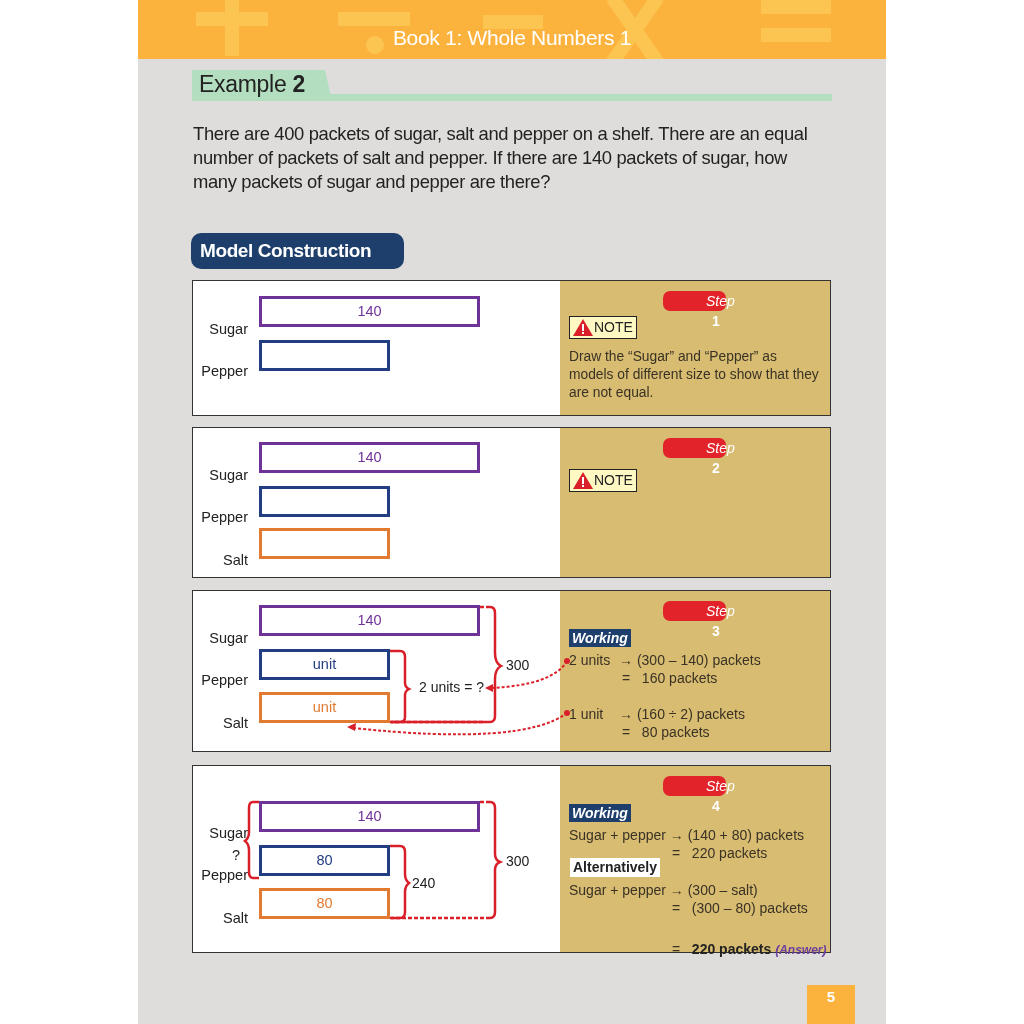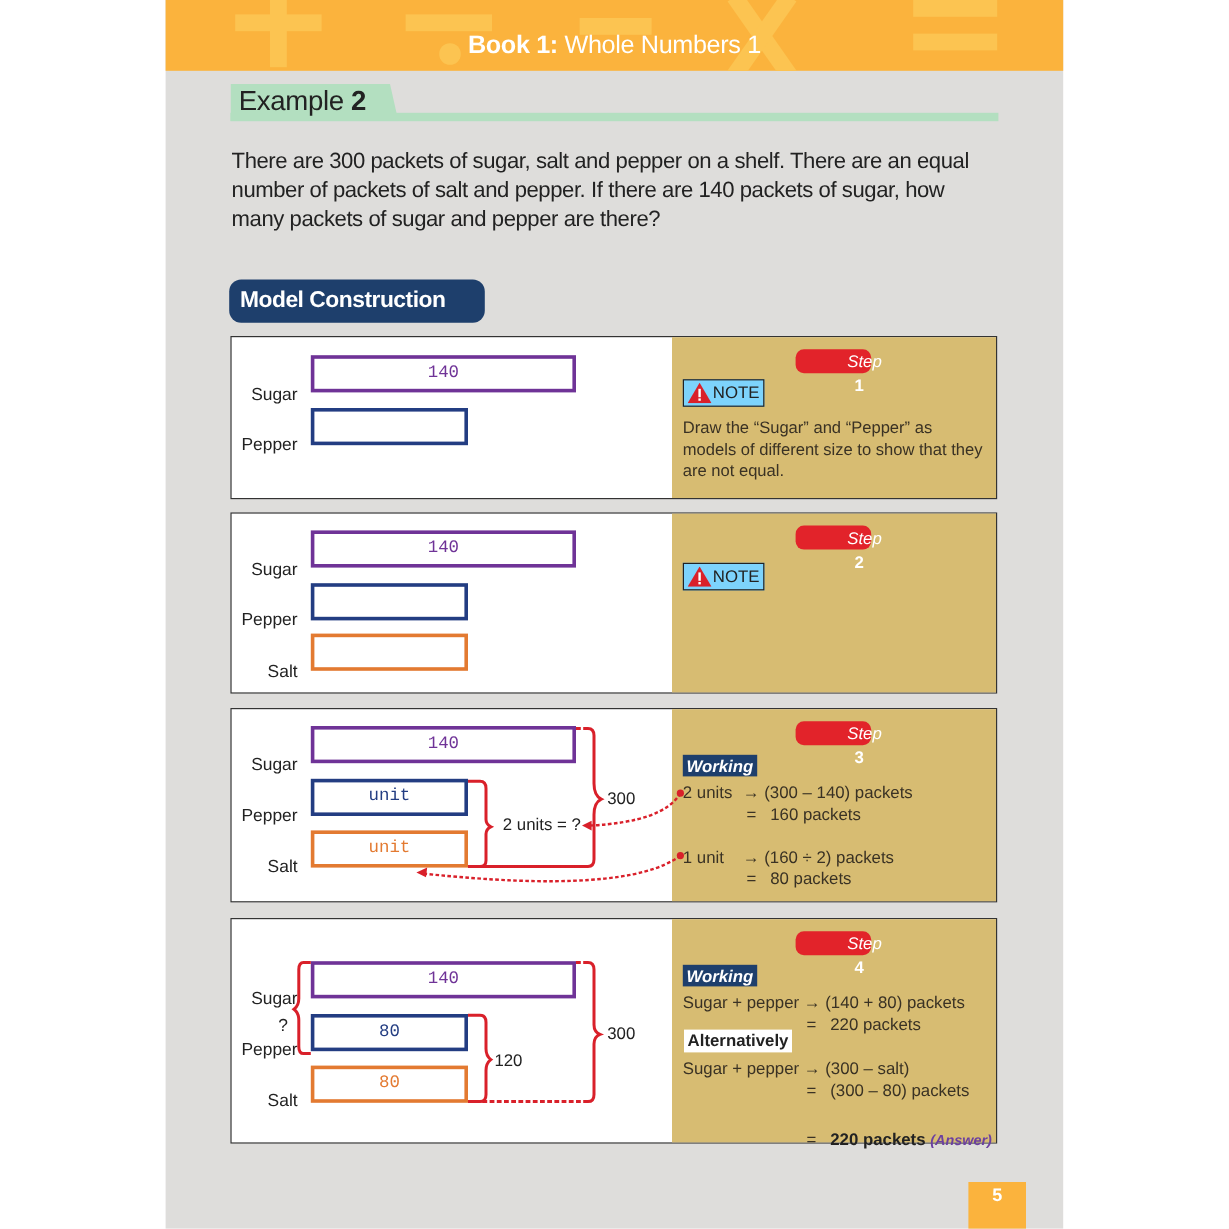--- a/index.html
+++ b/index.html
@@ -12,21 +12,21 @@
   }
   .banner {
     position: absolute; left: 0; top: 0; width: 748px; height: 59px;
     background: #fbb33d; overflow: hidden;
   }
   .banner .sym { position: absolute; background: #fcc451; }
   .banner-title {
     position: absolute; left: 0; right: 0; top: 26px; text-align: center;
     color: #ffffff; font-size: 21px; letter-spacing: -0.3px;
   }
-  .banner-title b { font-weight: bold; }
+  .banner-title b { font-weight: normal; }
 
   .example-head {
     position: absolute; left: 54px; top: 70px; width: 640px; height: 32px;
   }
   .example-tab {
     position: absolute; left: 0; top: 0; height: 31px; width: 140px;
     background: #b3dfc0;
     clip-path: polygon(0 0, 133px 0, 140px 31px, 0 31px);
   }
   .example-line {
@@ -56,21 +56,21 @@
     position: absolute; left: 367px; top: 0; bottom: 0; right: 0; background: #d7bc72;
   }
   .step-pill {
     position: absolute; left: 103px; top: 10px; width: 63px; height: 20px;
     background: #e2232a; border-radius: 7px; color: #fff; text-align: center;
     font-size: 14px; font-style: italic; line-height: 20px; padding-left: 43px;
   }
   .step-pill b { font-style: normal; font-weight: bold; }
   .note-box {
     position: absolute; left: 9px; top: 35px; height: 23px; width: 68px;
-    background: #7dd3fc; border: 1.5px solid #222; font-size: 14px; color: #222;
+    background: #fef9c3; border: 1.5px solid #222; font-size: 14px; color: #222;
     line-height: 20px; padding-left: 24px;
   }
   .note-box svg { position: absolute; left: 3px; top: 2px; }
   .note-text {
     position: absolute; left: 9px; width: 255px; font-size: 13.8px; line-height: 18px; color: #3a3224;
   }
   .working-tag {
     position: absolute; left: 9px; height: 18px; background: #1e3f6c; color: #fff;
     font-size: 14px; font-weight: bold; font-style: italic; padding: 0 3px; line-height: 18px;
   }
@@ -78,21 +78,21 @@
     position: absolute; left: 10px; height: 19px; background: #fff; color: #222;
     font-size: 14px; font-weight: bold; padding: 0 3px; line-height: 19px;
   }
   .wline { position: absolute; font-size: 14px; color: #3a3224; white-space: nowrap; line-height: 18px; }
   .wline b { color: #222; }
   .answer { color: #6b3fa0; font-style: italic; font-weight: bold; font-size: 12px; }
 
   .lbl { position: absolute; font-size: 14.5px; color: #222; text-align: right; width: 55px; margin-top: 16px; }
   .bar {
     position: absolute; height: 31px; border: 3px solid; background: #fff;
-    text-align: center; font-size: 14.5px; line-height: 25px; font-family: Liberation Mono, monospace;
+    text-align: center; font-size: 14.5px; line-height: 25px;
   }
   .bar.sugar { border-color: #6f3397; color: #6f3397; width: 221px; }
   .bar.pepper { border-color: #233d82; color: #233d82; width: 131px; }
   .bar.salt { border-color: #e37a31; color: #e37a31; width: 131px; }
 
   .svg-over { position: absolute; left: 0; top: 0; overflow: visible; pointer-events: none; }
   .annot { position: absolute; font-size: 14px; color: #222; white-space: nowrap; }
 
   .page-num {
     position: absolute; left: 669px; top: 985px; width: 48px; height: 39px;
@@ -122,21 +122,21 @@
 
   <div class="example-head">
     <div class="example-line"></div>
     <div class="example-tab"></div>
     <div class="example-text">
       <span>Example</span>
       <b>2</b>
     </div>
   </div>
 
-  <div class="question">There are 300 packets of sugar, salt and pepper on a shelf. There are an equal number of packets of salt and pepper. If there are 140 packets of sugar, how many packets of sugar and pepper are there?</div>
+  <div class="question">There are 400 packets of sugar, salt and pepper on a shelf. There are an equal number of packets of salt and pepper. If there are 140 packets of sugar, how many packets of sugar and pepper are there?</div>
 
   <div class="mc-pill">Model Construction</div>
 
   <div class="panel" style="top:280px;height:136px;">
     <div class="lbl" style="left:0;top:24px;">Sugar</div>
     <div class="bar sugar" style="left:66px;top:15px;">140</div>
     <div class="lbl" style="left:0;top:66px;">Pepper</div>
     <div class="bar pepper" style="left:66px;top:59px;"></div>
     <div class="right">
       <div class="step-pill"><span>Step</span> <b>1</b></div>
@@ -210,21 +210,21 @@
   </div>
 
   <div class="panel" style="top:765px;height:188px;">
     <div class="lbl" style="left:0;top:43px;">Sugar</div>
     <div class="lbl" style="left:-8px;top:65px;">?</div>
     <div class="bar sugar" style="left:66px;top:35px;">140</div>
     <div class="lbl" style="left:0;top:85px;">Pepper</div>
     <div class="bar pepper" style="left:66px;top:79px;">80</div>
     <div class="lbl" style="left:0;top:128px;">Salt</div>
     <div class="bar salt" style="left:66px;top:122px;">80</div>
-    <div class="annot" style="left:219px;top:109px;">120</div>
+    <div class="annot" style="left:219px;top:109px;">240</div>
     <div class="annot" style="left:313px;top:87px;">300</div>
     <svg class="svg-over" width="639" height="188">
       <g fill="none" stroke="#d9202a" stroke-width="2.5">
         <path d="M287 36 H297" stroke-dasharray="4,2"></path>
         <path d="M297 36 Q302 36 302 42 V88 Q302 94 307 96 Q302 98 302 104 V146 Q302 152 297 152"></path>
         <path d="M297 152 H198" stroke-dasharray="4,2"></path>
         <path d="M197 80 H207 Q212 80 212 86 V108 Q212 114 216 117 Q212 120 212 126 V146 Q212 152 207 152 H197"></path>
         <path d="M66 36 H60 Q56 36 56 42 V66 Q56 72 52 75 Q56 78 56 84 V106 Q56 112 60 112 H66"></path>
       </g>
     </svg>

